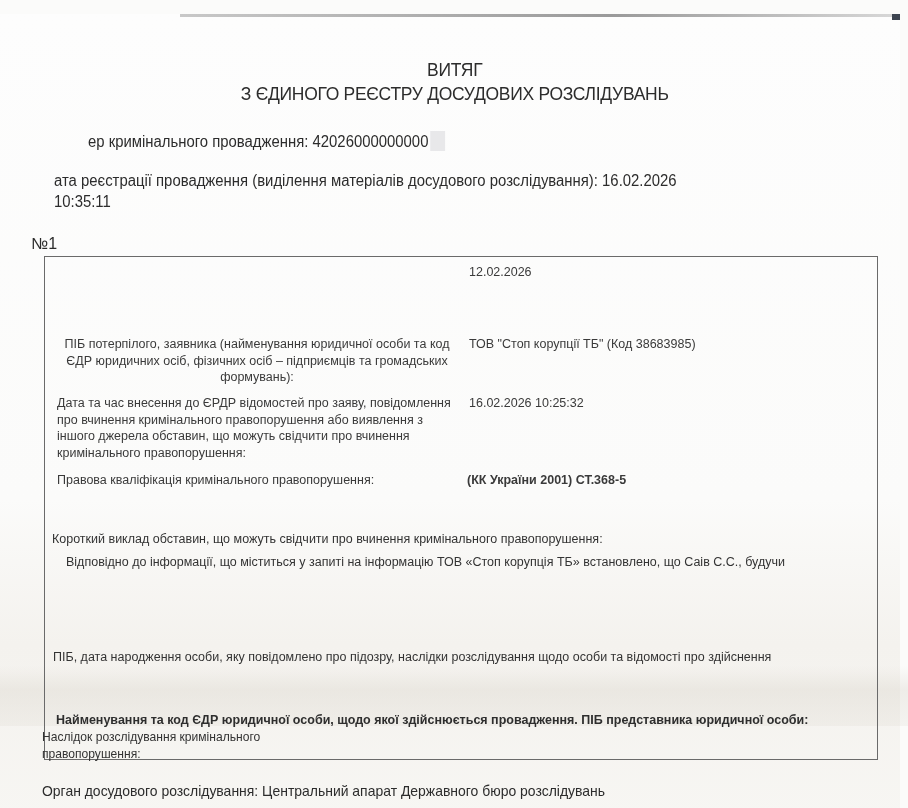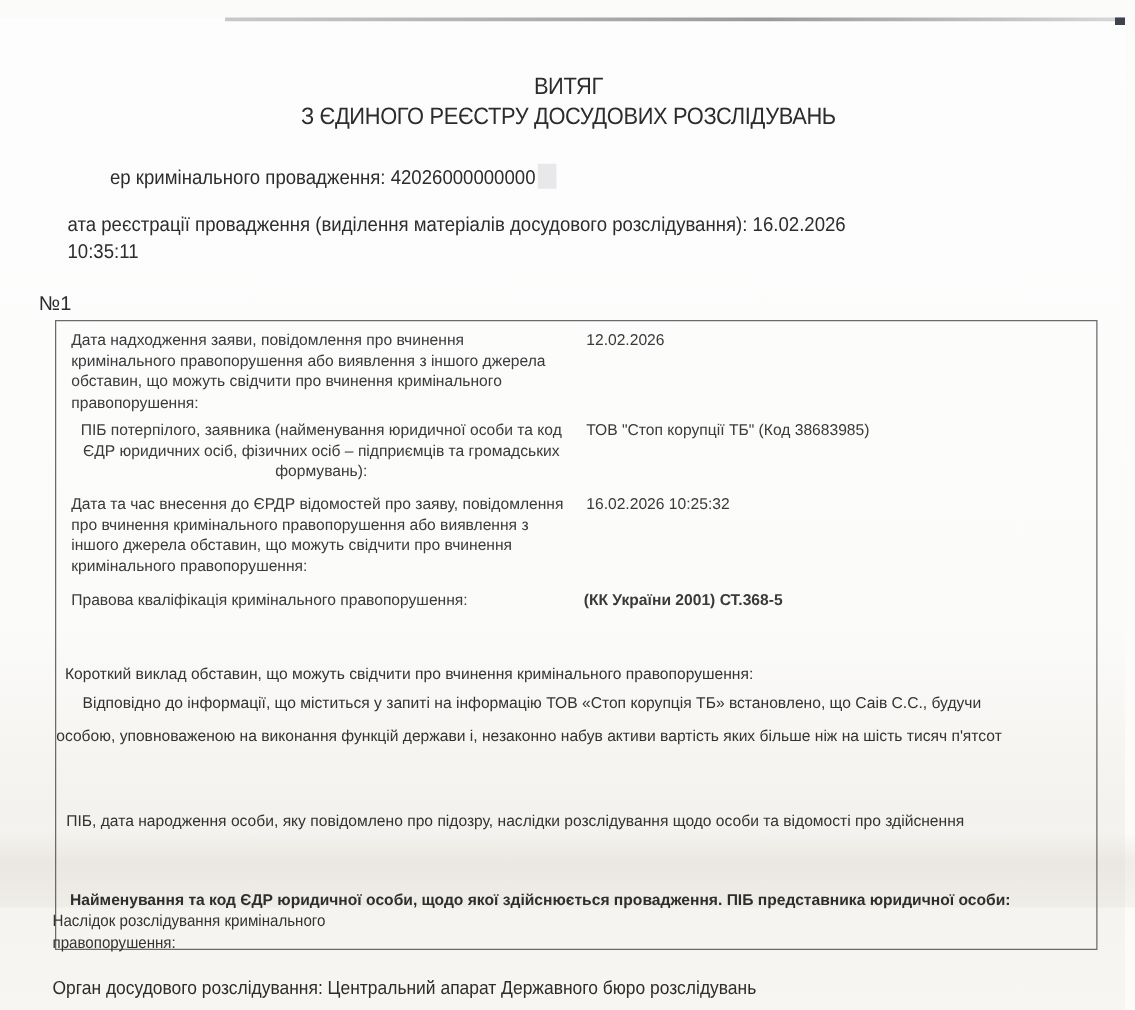--- a/index.html
+++ b/index.html
@@ -130,35 +130,33 @@
     <span>ер кримінального провадження: 42026000000000</span><span class="redact"></span>
   </div>
 
   <div class="meta-line" style="left:54px; top:158px;">ата реєстрації провадження (виділення матеріалів досудового розслідування): 16.02.2026</div>
   <div class="meta-line" style="left:54px; top:179px;">10:35:11</div>
 
   <div class="num">№1</div>
 
   <div class="box"></div>
 
-  <div class="cell lbl" style="top:250px;">Дата надходження заяви, повідомлення про вчинення кримінального правопорушення або виявлення з іншого джерела обставин, що можуть свідчити про вчинення кримінального правопорушення:</div>
   <div class="cell val" style="top:250px;">12.02.2026</div>
 
   <div class="cell lbl" style="top:322px;text-align:center;">ПІБ потерпілого, заявника (найменування юридичної особи та код ЄДР юридичних осіб, фізичних осіб – підприємців та громадських формувань):</div>
   <div class="cell val" style="top:322px;">ТОВ "Стоп корупції ТБ" (Код 38683985)</div>
 
   <div class="cell lbl" style="top:381px; width:405px;">Дата та час внесення до ЄРДР відомостей про заяву, повідомлення про вчинення кримінального правопорушення або виявлення з іншого джерела обставин, що можуть свідчити про вчинення кримінального правопорушення:</div>
   <div class="cell val" style="top:381px;">16.02.2026 10:25:32</div>
 
   <div class="cell lbl" style="top:458px;">Правова кваліфікація кримінального правопорушення:</div>
   <div class="cell val" style="top:458px; left:467px;font-weight:bold;">(КК України 2001) СТ.368-5</div>
 
   <div class="para" style="left:52px; top:496px;">Короткий виклад обставин, що можуть свідчити про вчинення кримінального правопорушення:</div>
   <div class="para" style="left:66px; top:519px;">Відповідно до інформації, що міститься у запиті на інформацію ТОВ «Стоп корупція ТБ» встановлено, що Саів С.С., будучи</div>
-  <div class="para" style="left:45px; top:546px;">особою, уповноваженою на виконання функцій держави і, незаконно набув активи вартість яких більше ніж на шість тисяч п'ятсот</div>
 
   <div class="para" style="left:53px; top:614px;">ПІБ, дата народження особи, яку повідомлено про підозру, наслідки розслідування щодо особи та відомості про здійснення</div>
 
   <div class="para bold" style="left:56px; top:677px;">Найменування та код ЄДР юридичної особи, щодо якої здійснюється провадження. ПІБ представника юридичної особи:</div>
 
   <div class="outcome">
     <div>Наслідок розслідування кримінального</div>
     <div>правопорушення:</div>
   </div>
 

